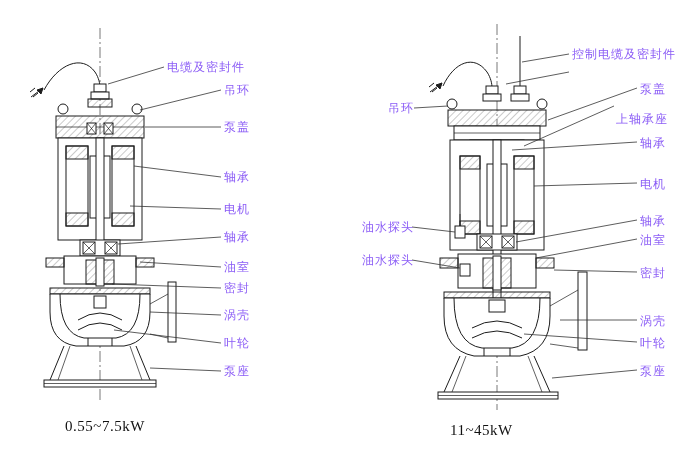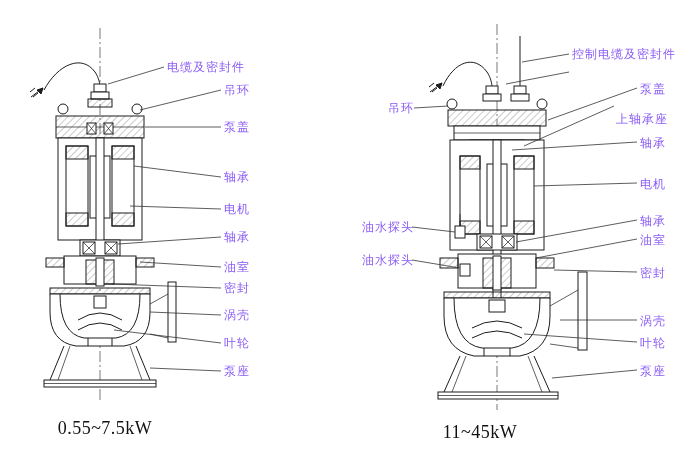--- a/index.html
+++ b/index.html
@@ -5,21 +5,21 @@
   html,body { margin:0; padding:0; background:#ffffff; }
   .stage {
     position:relative; width:700px; height:468px; background:#ffffff;
     font-family:"Liberation Sans", sans-serif; overflow:hidden;
   }
   .lbl {
     position:absolute; font-size:12px; color:#8b5cf6; white-space:nowrap;
     letter-spacing:1px; line-height:14px;
   }
   .cap {
-    position:absolute; font-family:"Liberation Serif", serif; font-size:18px;
+    position:absolute; font-family:"Liberation Serif", serif; font-size:15px;
     color:#111; white-space:nowrap; letter-spacing:0.5px;
   }
   svg.draw { position:absolute; left:0; top:0; }
   .s  { stroke:#1c1c1c; fill:none; stroke-width:1; }
   .sf { stroke:#1c1c1c; fill:#ffffff; stroke-width:1; }
   .h  { stroke:#1c1c1c; fill:url(#hatch); stroke-width:1; }
   .cl { stroke:#555; fill:none; stroke-width:0.8; stroke-dasharray:11 3 2 3; }
   .ld { stroke:#333; fill:none; stroke-width:0.8; }
   .thin { stroke:#1c1c1c; fill:none; stroke-width:0.7; }
 </style>
@@ -275,15 +275,15 @@
   <div class="lbl" style="left:640px; top:233px;">油室</div>
   <div class="lbl" style="left:640px; top:266px;">密封</div>
   <div class="lbl" style="left:640px; top:314px;">涡壳</div>
   <div class="lbl" style="left:640px; top:336px;">叶轮</div>
   <div class="lbl" style="left:640px; top:364px;">泵座</div>
   <div class="lbl" style="left:388px; top:101px;">吊环</div>
   <div class="lbl" style="left:362px; top:220px;">油水探头</div>
   <div class="lbl" style="left:362px; top:253px;">油水探头</div>
 
   <div class="cap" style="left:55px;  top:418px; width:100px; text-align:center;">0.55~7.5kW</div>
-  <div class="cap" style="left:430px; top:422px; width:100px; text-align:center;">11~45kW</div>
+  <div class="cap" style="left:450px; top:422px; width:100px; ">11~45kW</div>
 
 </div>
 
 </body></html>

